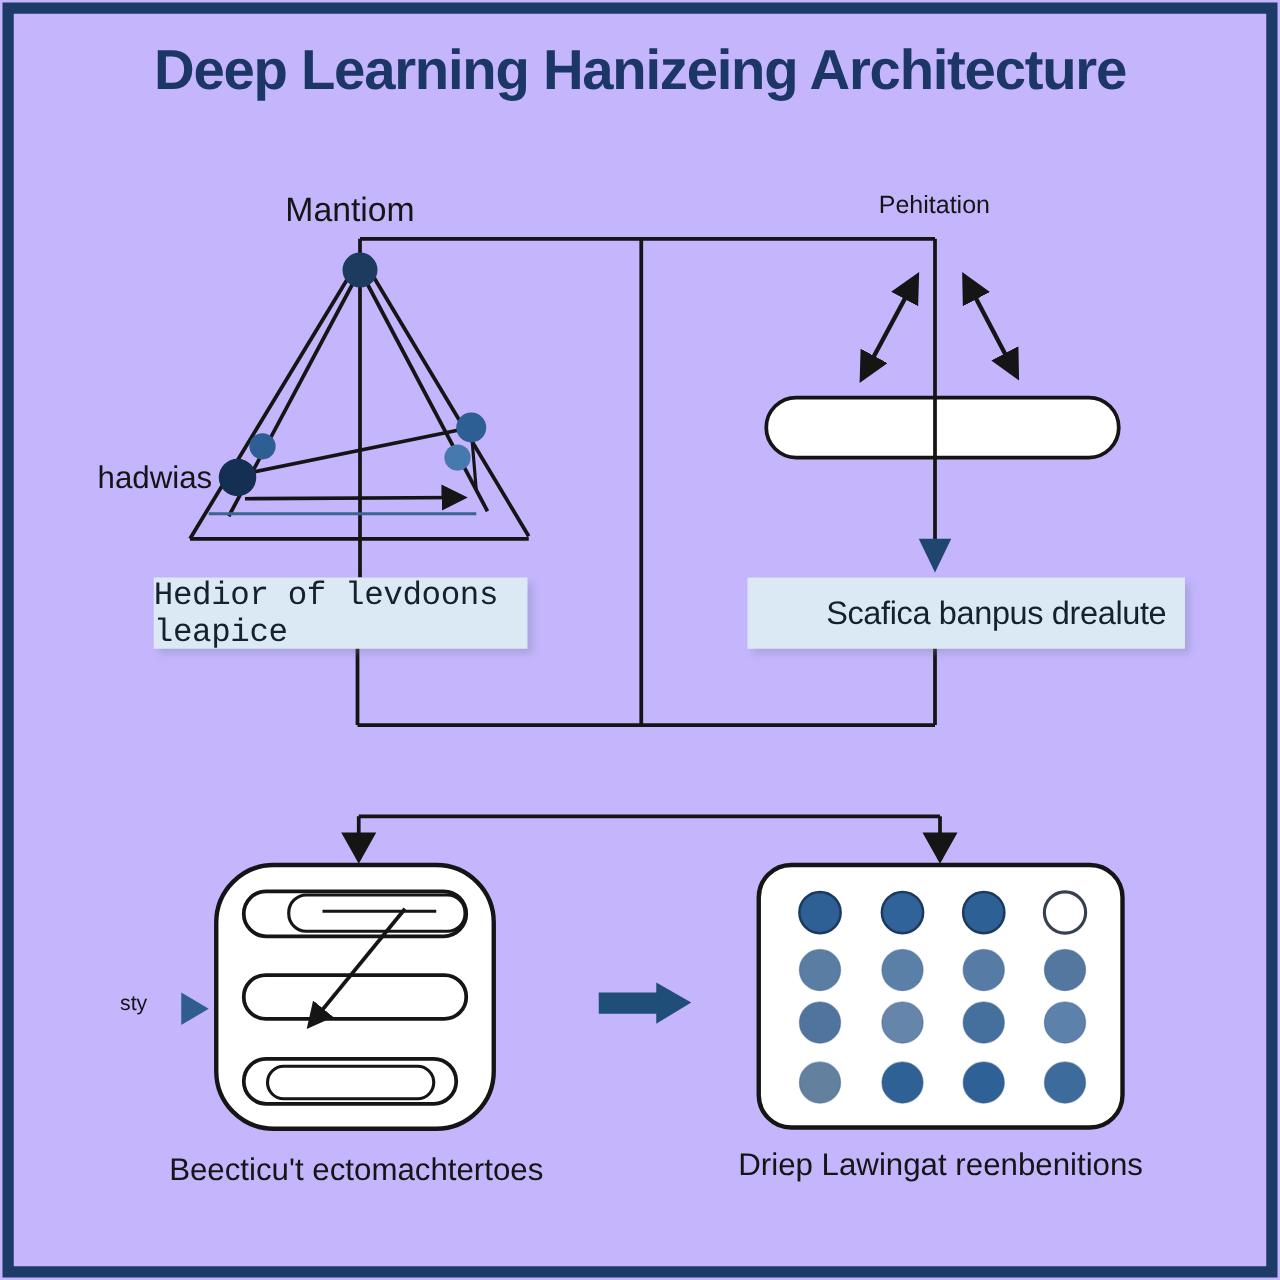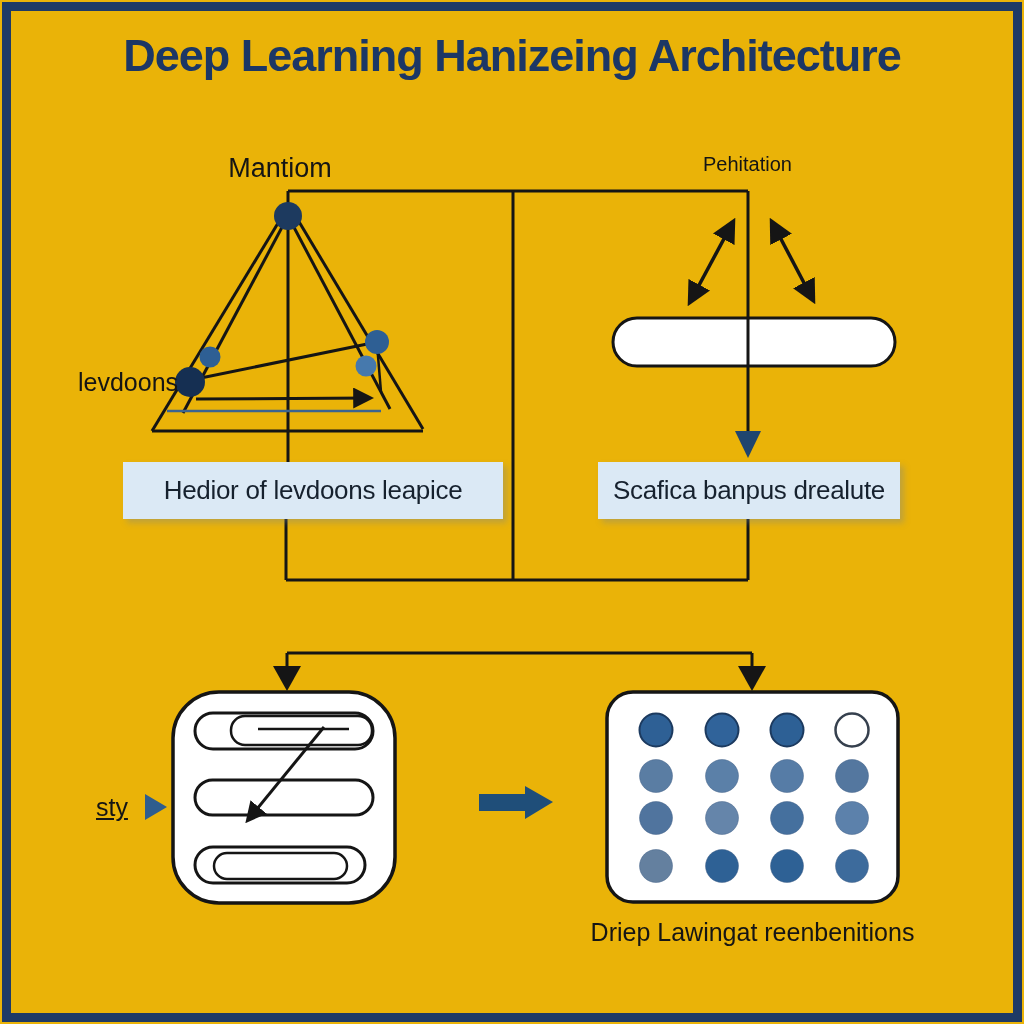--- a/index.html
+++ b/index.html
@@ -1,32 +1,32 @@
 <!DOCTYPE html>
 <html><head>
 <meta charset="utf-8">
 <style>
   html,body{margin:0;padding:0;background:#ffffff;}
-  #stage{position:relative;width:1024px;height:1024px;background:#eab308;overflow:hidden;
+  #stage{position:relative;width:1024px;height:1024px;background:#c4b5fd;overflow:hidden;
          font-family:"Liberation Sans", sans-serif;color:#151515;}
   #frame{position:absolute;inset:2px;border:9px solid #1e3a66;pointer-events:none;}
   svg{position:absolute;left:0;top:0;width:1024px;height:1024px;}
   .txt{position:absolute;color:#151515;}
   .center{display:flex;align-items:center;justify-content:center;}
   #title{left:0;top:30px;width:1024px;text-align:center;font-size:45px;font-weight:bold;
          color:#1c3765;letter-spacing:-1px;}
   #hdr-left{left:180px;top:153px;width:200px;font-size:27px;}
   #hdr-right{left:640px;top:153px;width:215px;font-size:20px;}
   #hadwias{left:78px;top:368px;font-size:25px;}
   #pill-label{left:613px;top:318px;width:282px;height:48px;font-size:25px;}
   .label-box{background:#dbe9f5;box-shadow:4px 4px 6px rgba(110,130,155,0.35);
              font-size:26px;letter-spacing:-0.3px;color:#16212e;}
-  #box-left{left:123px;top:462px;width:380px;height:57px;}
-  #box-right{left:598px;top:462px;width:302px;height:57px;}
-  #sty{left:96px;top:793px;font-size:25px;text-decoration:underline;}
+  #box-left{left:123px;top:462px;width:299px;height:57px;font-family:Liberation Mono, monospace;}
+  #box-right{left:598px;top:462px;width:302px;height:57px;padding-left:48px;}
+  #sty{left:96px;top:793px;font-size:17px;}
   #cap-left{left:110px;top:922px;width:350px;font-size:25px;}
   #cap-right{left:575px;top:918px;width:355px;font-size:25px;}
   .ink{stroke:#151515;fill:none;}
   .w3{stroke-width:3px;} .w35{stroke-width:3.5px;} .w25{stroke-width:2.5px;}
   .whitefill{fill:#ffffff;}
   .cr1{stroke:#1c3a5f;stroke-width:2px;}
   .crm{stroke:rgba(60,90,130,0.45);stroke-width:1px;}
   .cwhite{stroke:#36404e;stroke-width:2.5px;}
 </style>
 </head>
@@ -114,20 +114,21 @@
       <circle class="crm" cx="656" cy="866" r="16.5" fill="#64809f"></circle>
       <circle class="crm" cx="722" cy="866" r="16.5" fill="#2e6195"></circle>
       <circle class="crm" cx="787" cy="866" r="16.5" fill="#2e6195"></circle>
       <circle class="crm" cx="852" cy="866" r="16.5" fill="#3d6b9c"></circle>
     </g>
   </svg>
 
   <div class="txt" id="title">Deep Learning Hanizeing Architecture</div>
   <div class="txt center" id="hdr-left">Mantiom</div>
   <div class="txt center" id="hdr-right">Pehitation</div>
-  <div class="txt" id="hadwias">levdoons</div>
+  <div class="txt" id="hadwias">hadwias</div>
   <div class="txt center label-box" id="box-left">Hedior of levdoons leapice</div>
   <div class="txt center label-box" id="box-right">Scafica banpus drealute</div>
   <div class="txt" id="sty">sty</div>
+  <div class="txt center" id="cap-left">Beecticu't ectomachtertoes</div>
   <div class="txt center" id="cap-right">Driep Lawingat reenbenitions</div>
 
   <div id="frame"></div>
 </div>
 
 </body></html>

